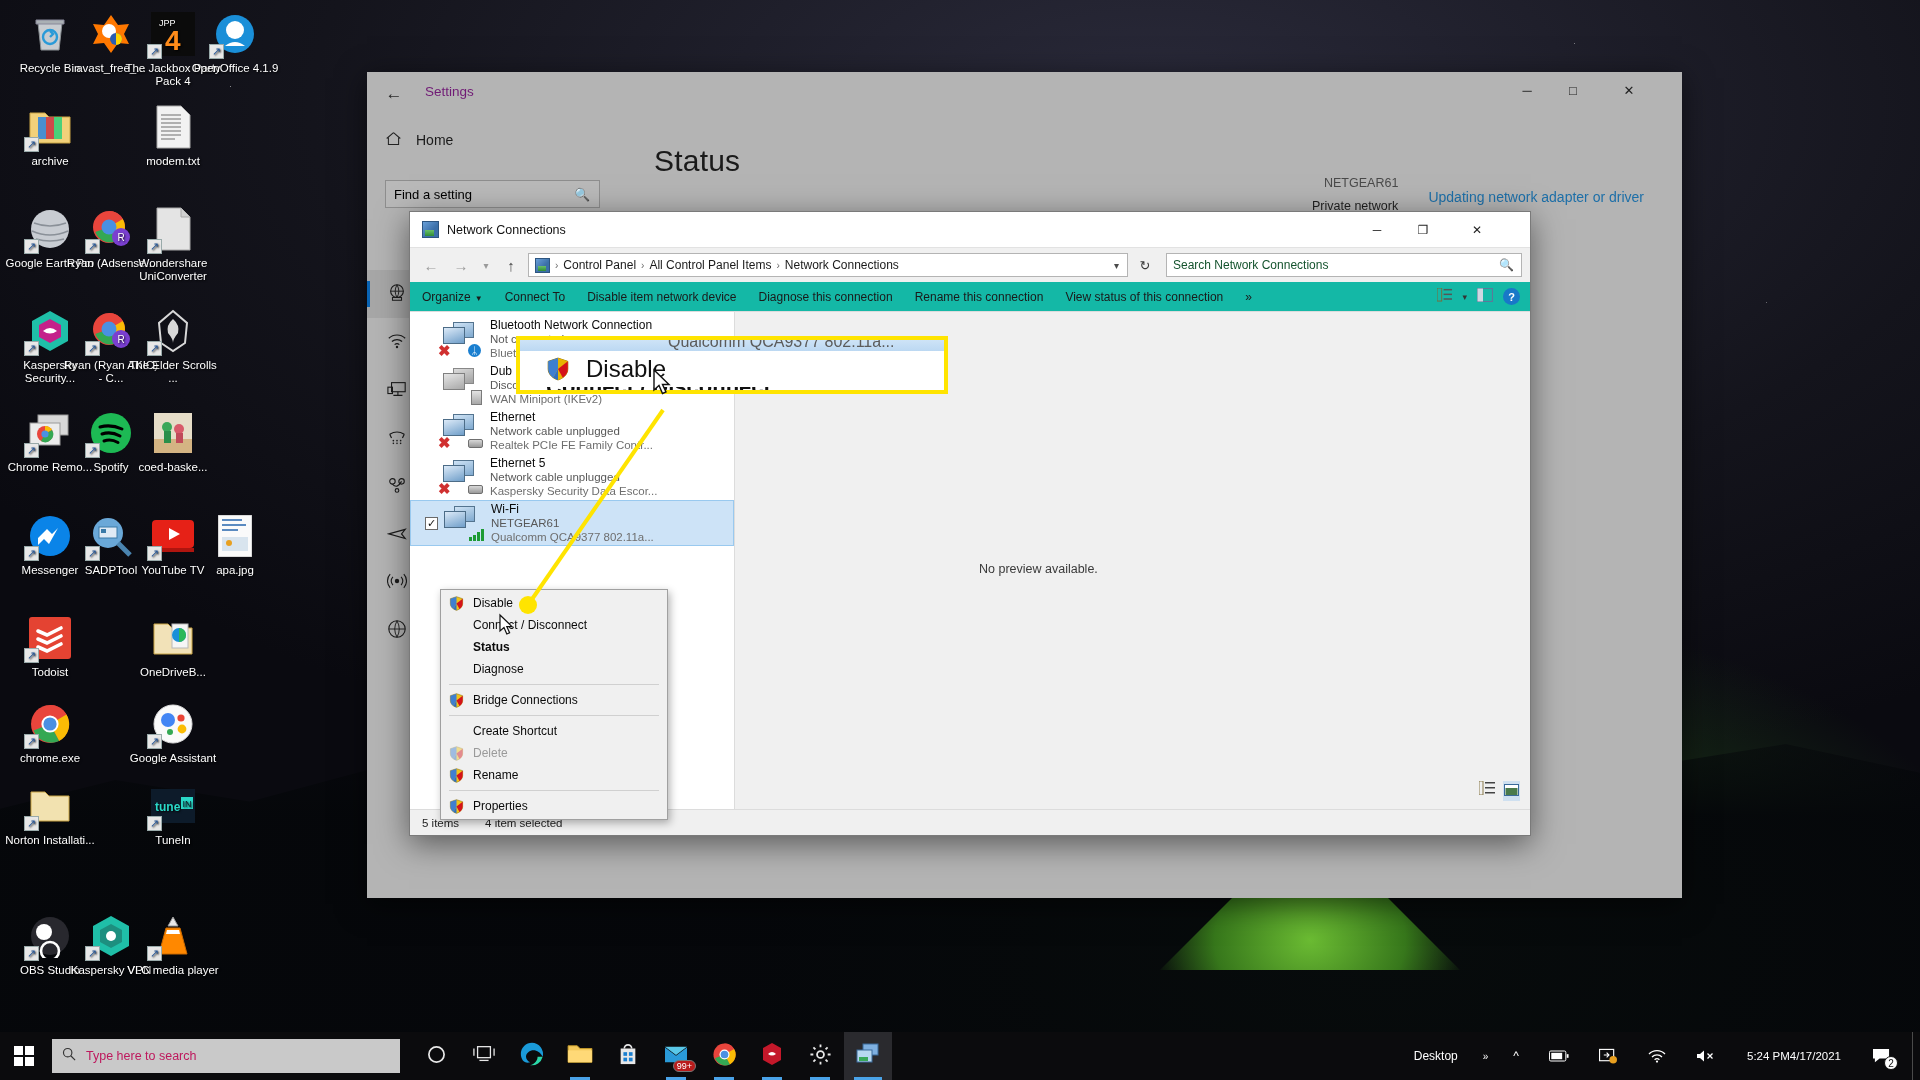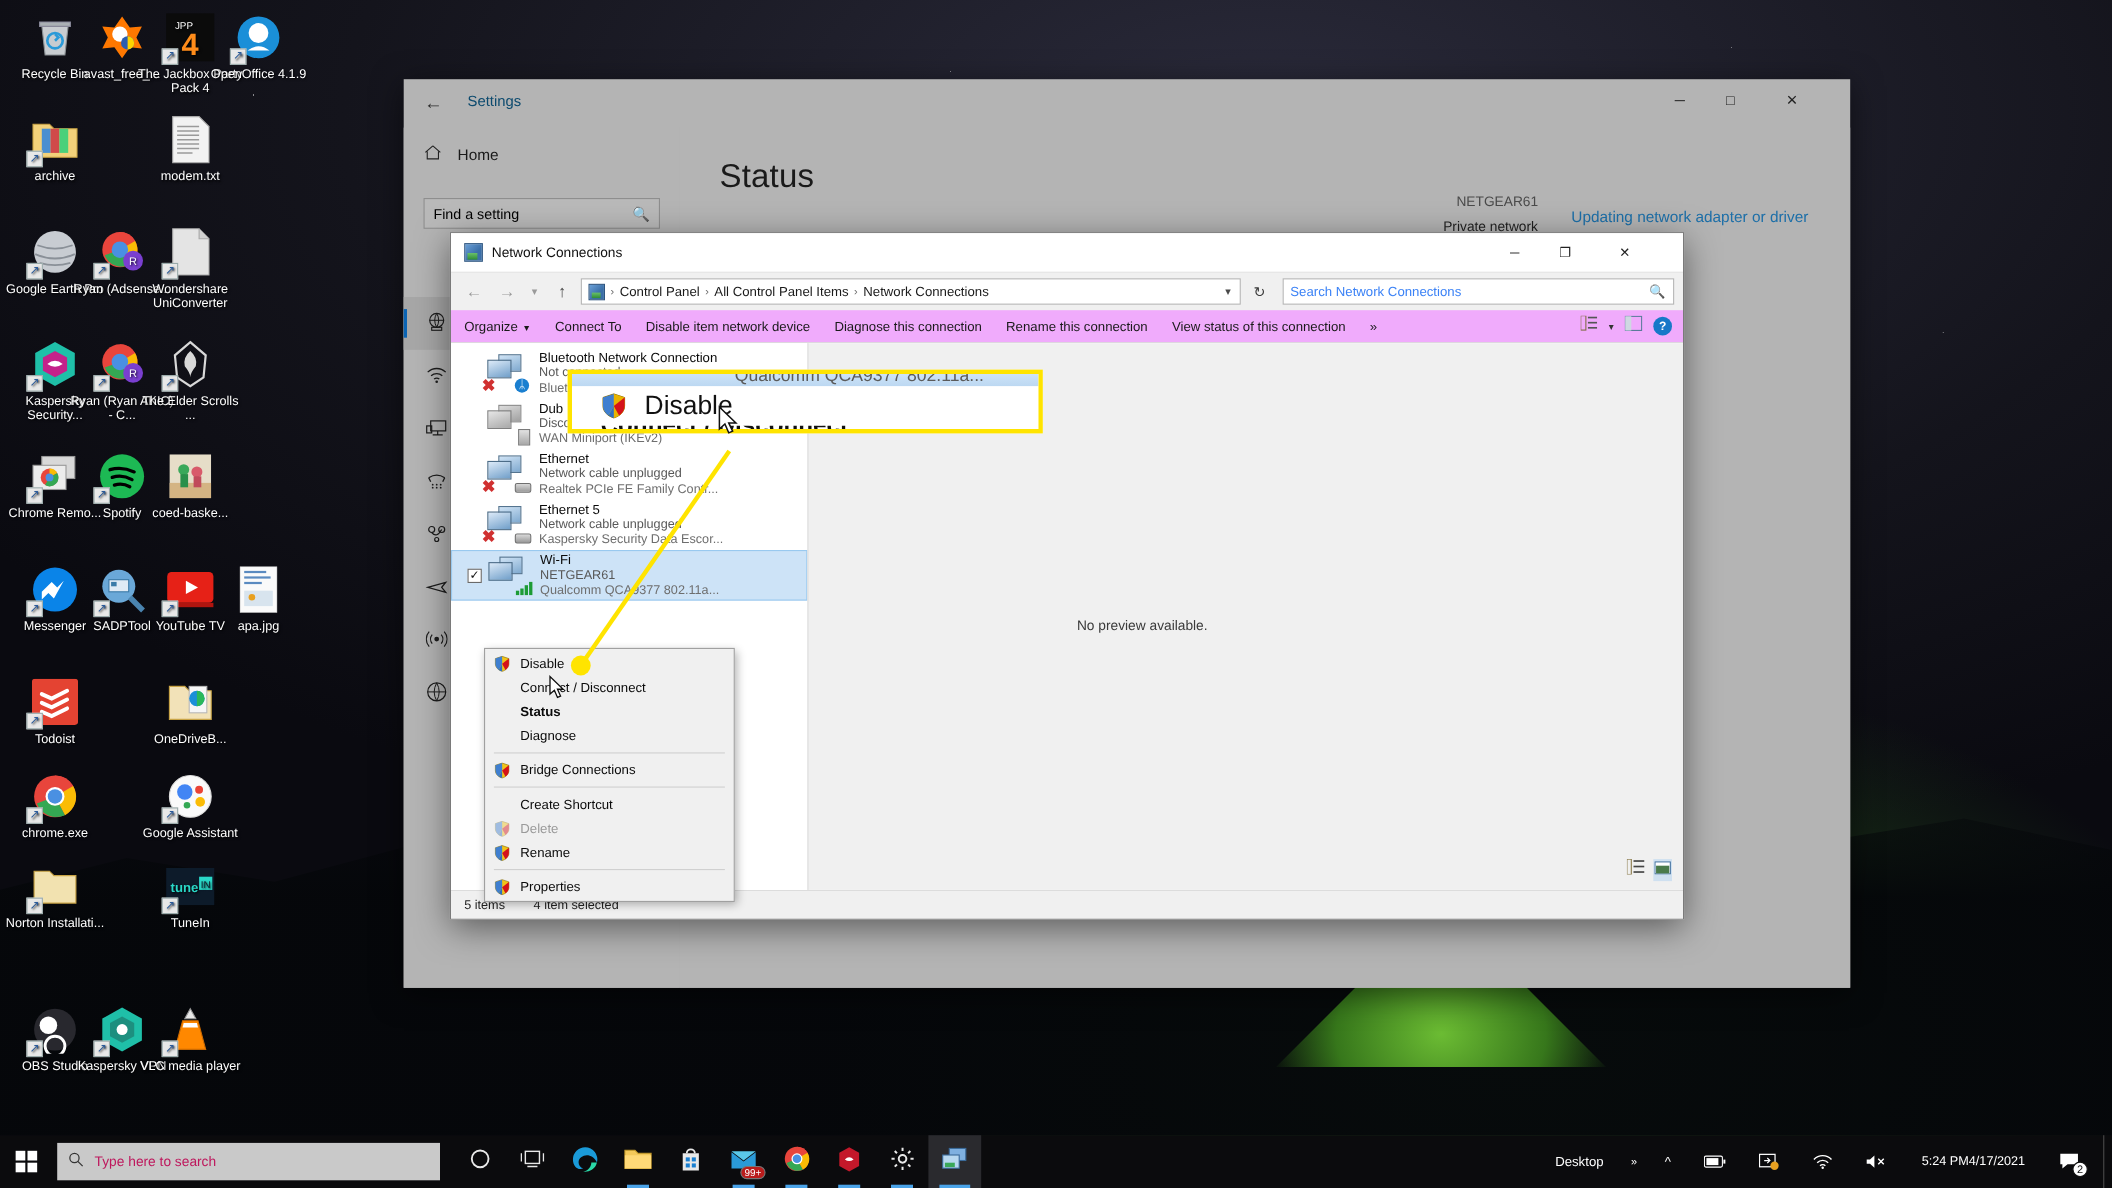--- a/index.html
+++ b/index.html
@@ -73,21 +73,21 @@
     position:absolute; left:367px; top:72px; width:1315px; height:826px;
     background:#b4b4b4; box-shadow:0 6px 28px rgba(0,0,0,.55);
   }
   #settings-titlebar { height:44px; position:relative; }
   #settings-back {
     position:absolute; left:10px; top:8px; width:34px; height:28px;
     display:flex; align-items:center; justify-content:center;
     font-size:17px; color:#2a2a2a;
   }
   #settings-title {
-    position:absolute; left:58px; top:12px; font-size:13.5px; color:#0c4a6e;
+    position:absolute; left:58px; top:12px; font-size:13.5px; color:#701a75;
   }
   .win-btn {
     position:absolute; top:0; width:46px; height:36px;
     display:flex; align-items:center; justify-content:center;
     font-size:13px; color:#222;
   }
   #settings-body { display:flex; height:782px; }
   #settings-sidebar { width:251px; background:#b4b4b4; padding-top:6px; }
   .s-home {
     display:flex; align-items:center; gap:14px;
@@ -174,25 +174,25 @@
   .csep { font-size:10px; color:#6a6a6a; }
   #crumb-chev { position:absolute; right:8px; font-size:10px; color:#4a4a4a; }
   #refresh-btn {
     width:26px; height:24px; display:flex; align-items:center; justify-content:center;
     font-size:13px; color:#3a3a3a;
   }
   #nc-search {
     width:356px; height:24px; background:#fff; border:1px solid #b4b4b4;
     display:flex; align-items:center; padding:0 6px; position:relative; margin-left:4px;
   }
-  #nc-search .ph { font-size:12px; color:#3b82f6; }
+  #nc-search .ph { font-size:12px; color:#14532d; }
   #nc-search .mag { position:absolute; right:7px; font-size:12px; color:#3a3a3a; }
 
   #nc-toolbar {
-    height:30px; background:#f0abfc; border-bottom:1px solid #dcdcdc;
+    height:30px; background:#14b8a6; border-bottom:1px solid #dcdcdc;
     display:flex; align-items:center; padding:0 12px; position:relative;
   }
   .tbitem { font-size:12px; color:#1a1a1a; margin-right:22px; white-space:nowrap; }
   .tbitem .caret { font-size:8px; margin-left:4px; }
   #tb-right { position:absolute; right:10px; display:flex; align-items:center; gap:10px; }
   #tb-help {
     width:17px; height:17px; border-radius:50%;
     background:#1878c8; color:#fff; font-size:11px; font-weight:bold;
     display:flex; align-items:center; justify-content:center;
   }

